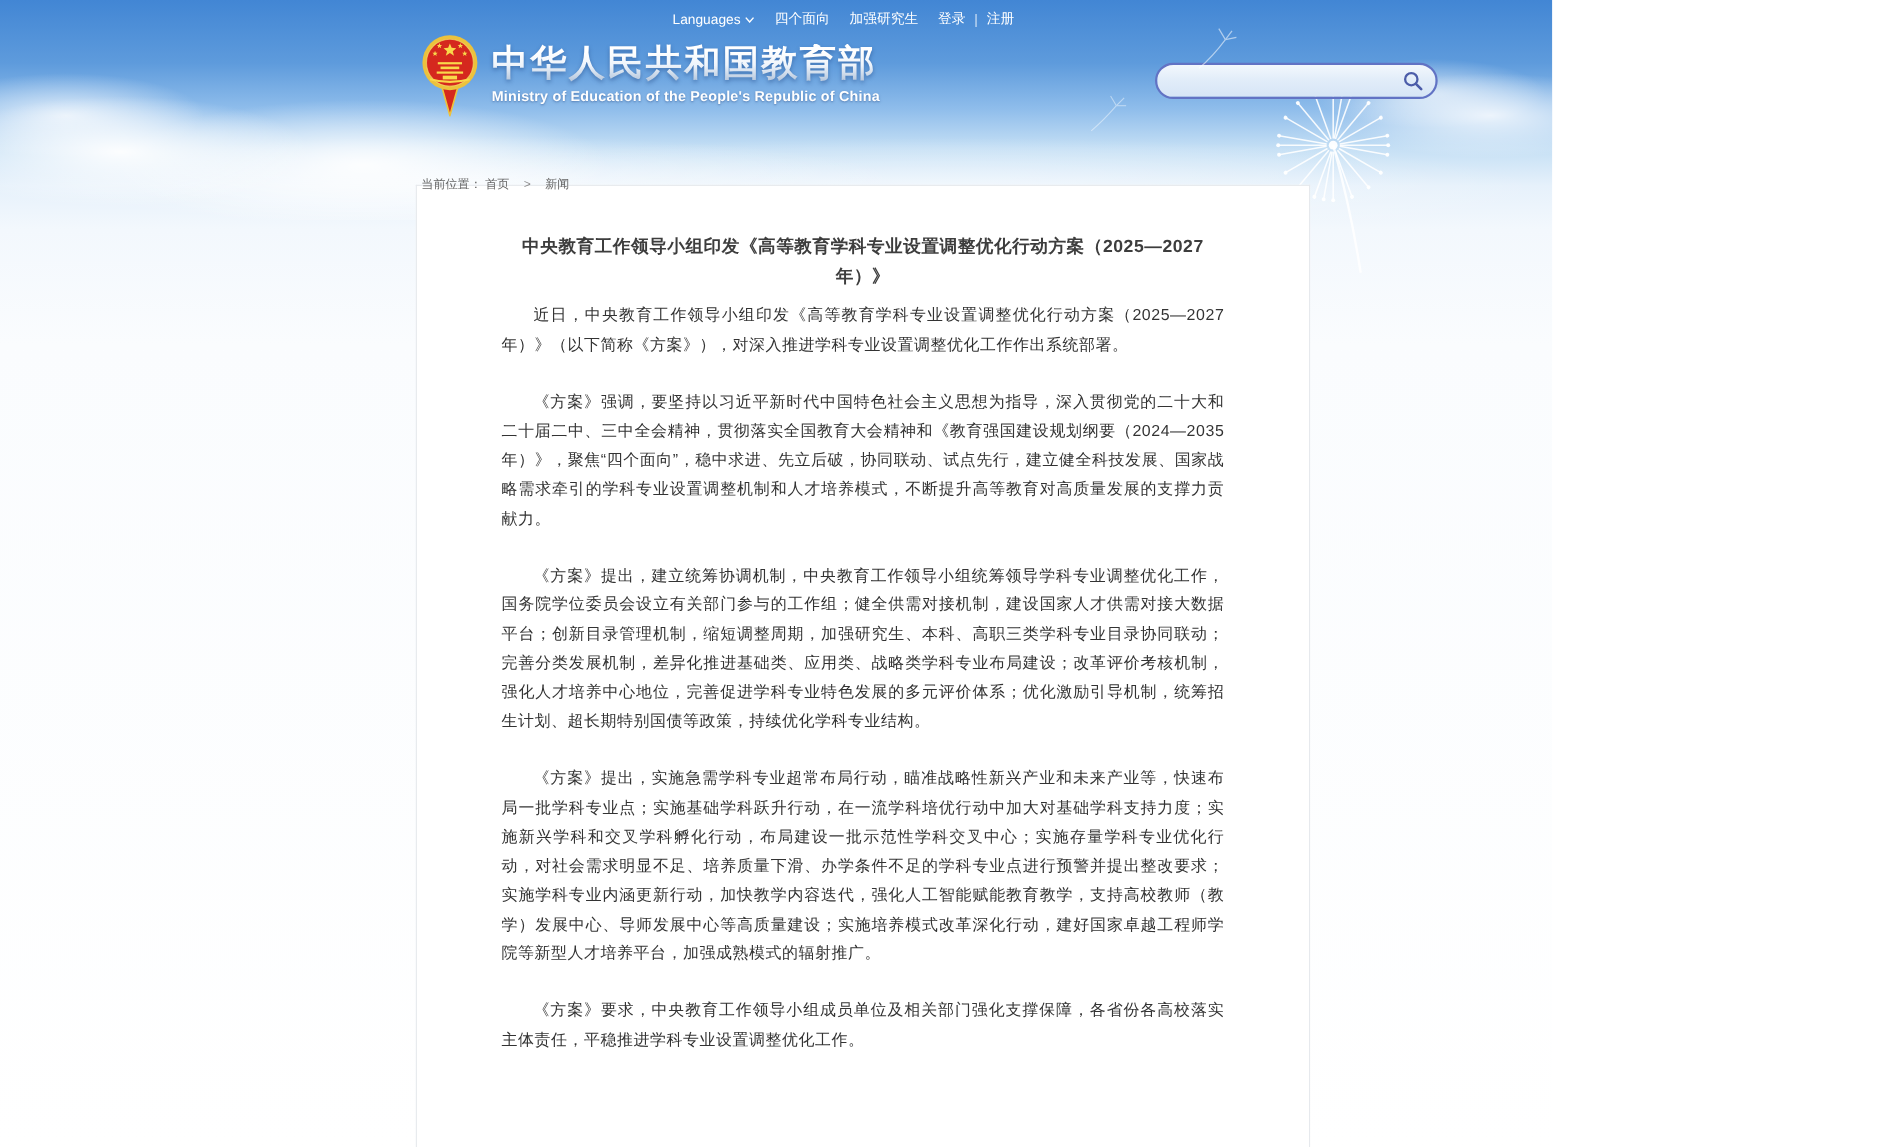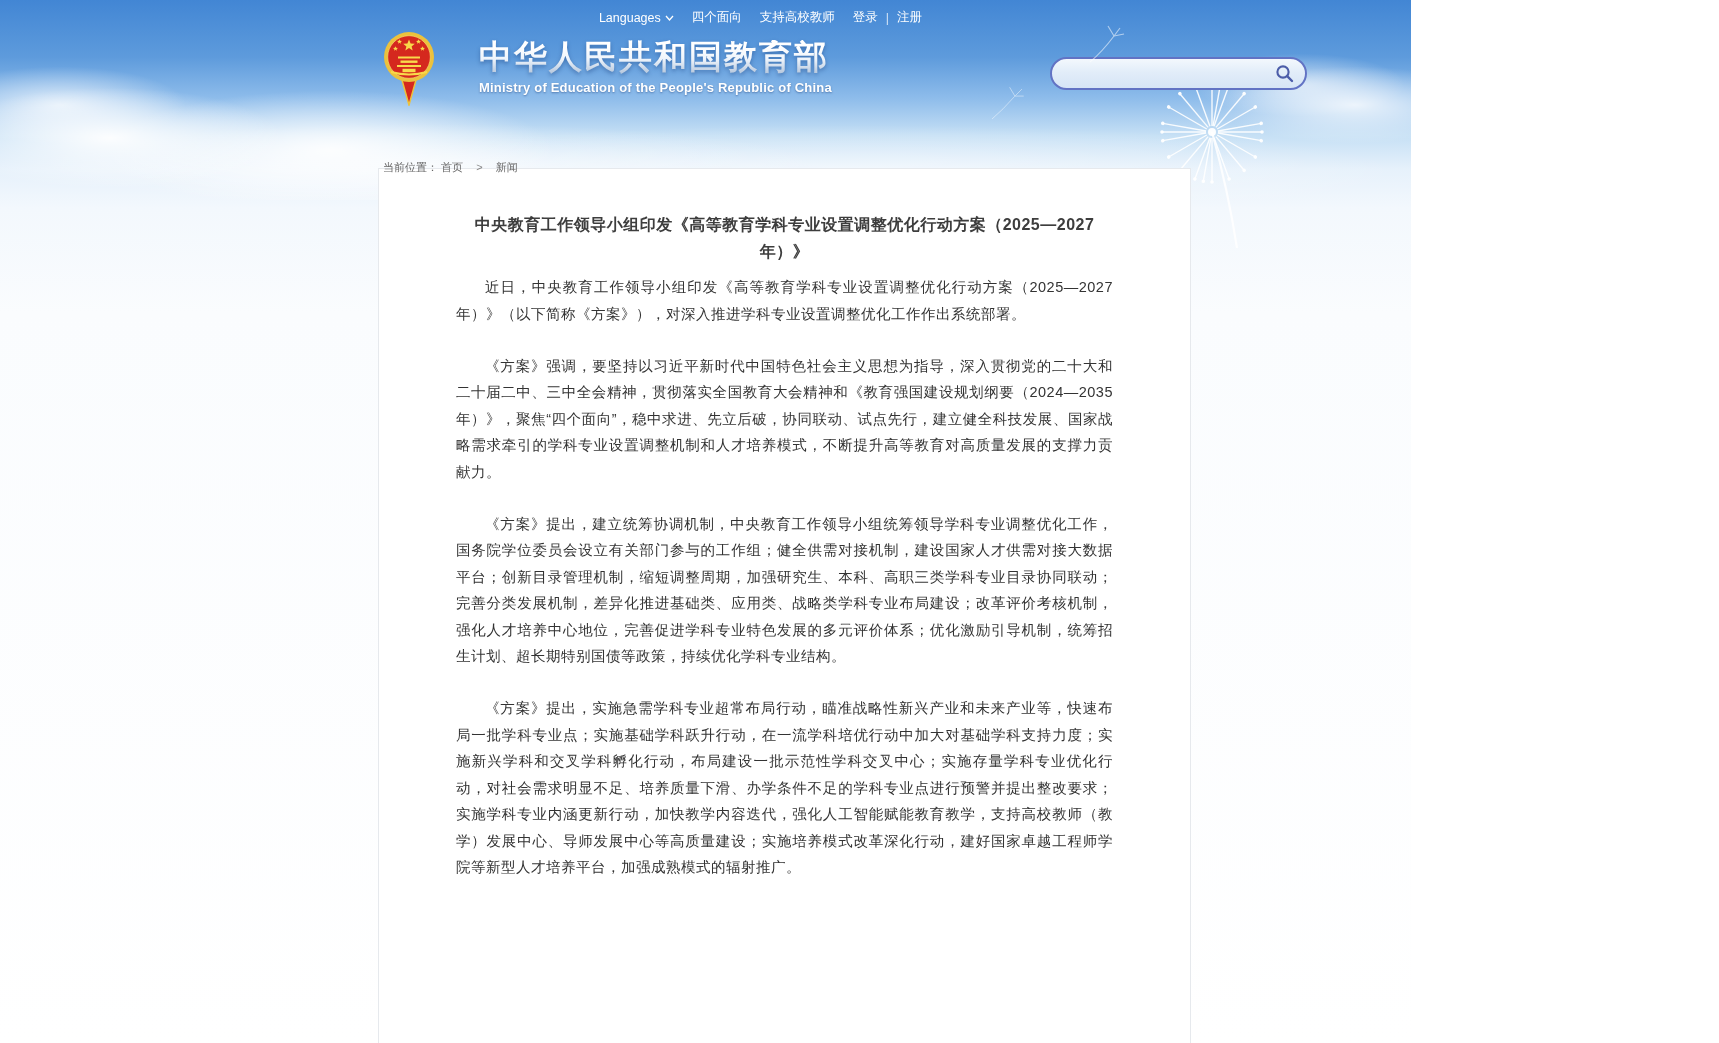--- a/index.html
+++ b/index.html
@@ -19,21 +19,21 @@
       radial-gradient(ellipse 700px 60px at 860px 172px,rgba(255,255,255,.5),rgba(255,255,255,0) 78%);}
   .dandelion{position:absolute;pointer-events:none;}
   
   .topnav{position:absolute;top:9px;right:489px;display:flex;align-items:center;gap:18px;
     color:#fff;font-size:12.5px;z-index:5;}
   .topnav a{color:#fff;text-decoration:none;display:inline-flex;align-items:center;gap:4px;cursor:pointer;}
   .topnav .auth{display:inline-flex;align-items:center;gap:8px;}
   .topnav .divider{opacity:.75;}
   
   .brand{position:absolute;left:383px;top:30px;display:flex;align-items:flex-start;gap:12px;z-index:5;cursor:pointer;}
-  .brand-text{padding-top:10px;margin-left:32px;}
+  .brand-text{padding-top:10px;}
   .site-title{font-size:33px;font-weight:bold;letter-spacing:2px;line-height:1.05;
     background:linear-gradient(180deg,#ffffff 20%,#eef4fb 55%,#b7c8dd 95%);
     -webkit-background-clip:text;background-clip:text;color:transparent;
     filter:drop-shadow(0 2px 2px rgba(25,60,120,.45));white-space:nowrap;}
   .site-subtitle{font-size:13px;font-weight:bold;color:#fff;margin-top:5px;letter-spacing:.2px;
     text-shadow:0 1px 2px rgba(25,60,120,.5);white-space:nowrap;}
   
   .searchbox{position:absolute;left:1050px;top:57px;width:257px;height:33px;box-sizing:border-box;
     border:2px solid #6273c4;border-radius:18px;display:flex;align-items:center;z-index:5;
     background:linear-gradient(180deg,#f3f8fd 0%,#e2edf9 45%,#d6e5f6 100%);}
@@ -118,21 +118,21 @@
   </svg>
 
   <div class="topnav">
     <a>
       <span>Languages</span>
       <svg width="9" height="6" viewBox="0 0 9 6">
         <polyline points="1,1 4.5,5 8,1" fill="none" stroke="#fff" stroke-width="1.3"></polyline>
       </svg>
     </a>
     <a>四个面向</a>
-    <a>支持高校教师</a>
+    <a>加强研究生</a>
     <span class="auth">
       <a>登录</a>
       <span class="divider">|</span>
       <a>注册</a>
     </span>
   </div>
 
   <div class="brand">
     <svg width="52" height="76" viewBox="0 0 52 76">
       <defs>
@@ -178,16 +178,17 @@
 
   <div class="card">
     <h1 class="title">中央教育工作领导小组印发《高等教育学科专业设置调整优化行动方案（2025—2027年）》</h1>
 
 
     <div class="bodytext">
         <p>近日，中央教育工作领导小组印发《高等教育学科专业设置调整优化行动方案（2025—2027年）》（以下简称《方案》），对深入推进学科专业设置调整优化工作作出系统部署。</p>
         <p>《方案》强调，要坚持以习近平新时代中国特色社会主义思想为指导，深入贯彻党的二十大和二十届二中、三中全会精神，贯彻落实全国教育大会精神和《教育强国建设规划纲要（2024—2035年）》，聚焦“四个面向”，稳中求进、先立后破，协同联动、试点先行，建立健全科技发展、国家战略需求牵引的学科专业设置调整机制和人才培养模式，不断提升高等教育对高质量发展的支撑力贡献力。</p>
         <p>《方案》提出，建立统筹协调机制，中央教育工作领导小组统筹领导学科专业调整优化工作，国务院学位委员会设立有关部门参与的工作组；健全供需对接机制，建设国家人才供需对接大数据平台；创新目录管理机制，缩短调整周期，加强研究生、本科、高职三类学科专业目录协同联动；完善分类发展机制，差异化推进基础类、应用类、战略类学科专业布局建设；改革评价考核机制，强化人才培养中心地位，完善促进学科专业特色发展的多元评价体系；优化激励引导机制，统筹招生计划、超长期特别国债等政策，持续优化学科专业结构。</p>
         <p>《方案》提出，实施急需学科专业超常布局行动，瞄准战略性新兴产业和未来产业等，快速布局一批学科专业点；实施基础学科跃升行动，在一流学科培优行动中加大对基础学科支持力度；实施新兴学科和交叉学科孵化行动，布局建设一批示范性学科交叉中心；实施存量学科专业优化行动，对社会需求明显不足、培养质量下滑、办学条件不足的学科专业点进行预警并提出整改要求；实施学科专业内涵更新行动，加快教学内容迭代，强化人工智能赋能教育教学，支持高校教师（教学）发展中心、导师发展中心等高质量建设；实施培养模式改革深化行动，建好国家卓越工程师学院等新型人才培养平台，加强成熟模式的辐射推广。</p>
+        <p>《方案》要求，中央教育工作领导小组成员单位及相关部门强化支撑保障，各省份各高校落实主体责任，平稳推进学科专业设置调整优化工作。</p>
       </div>
   </div>
 
 </div>
 
 </body></html>

